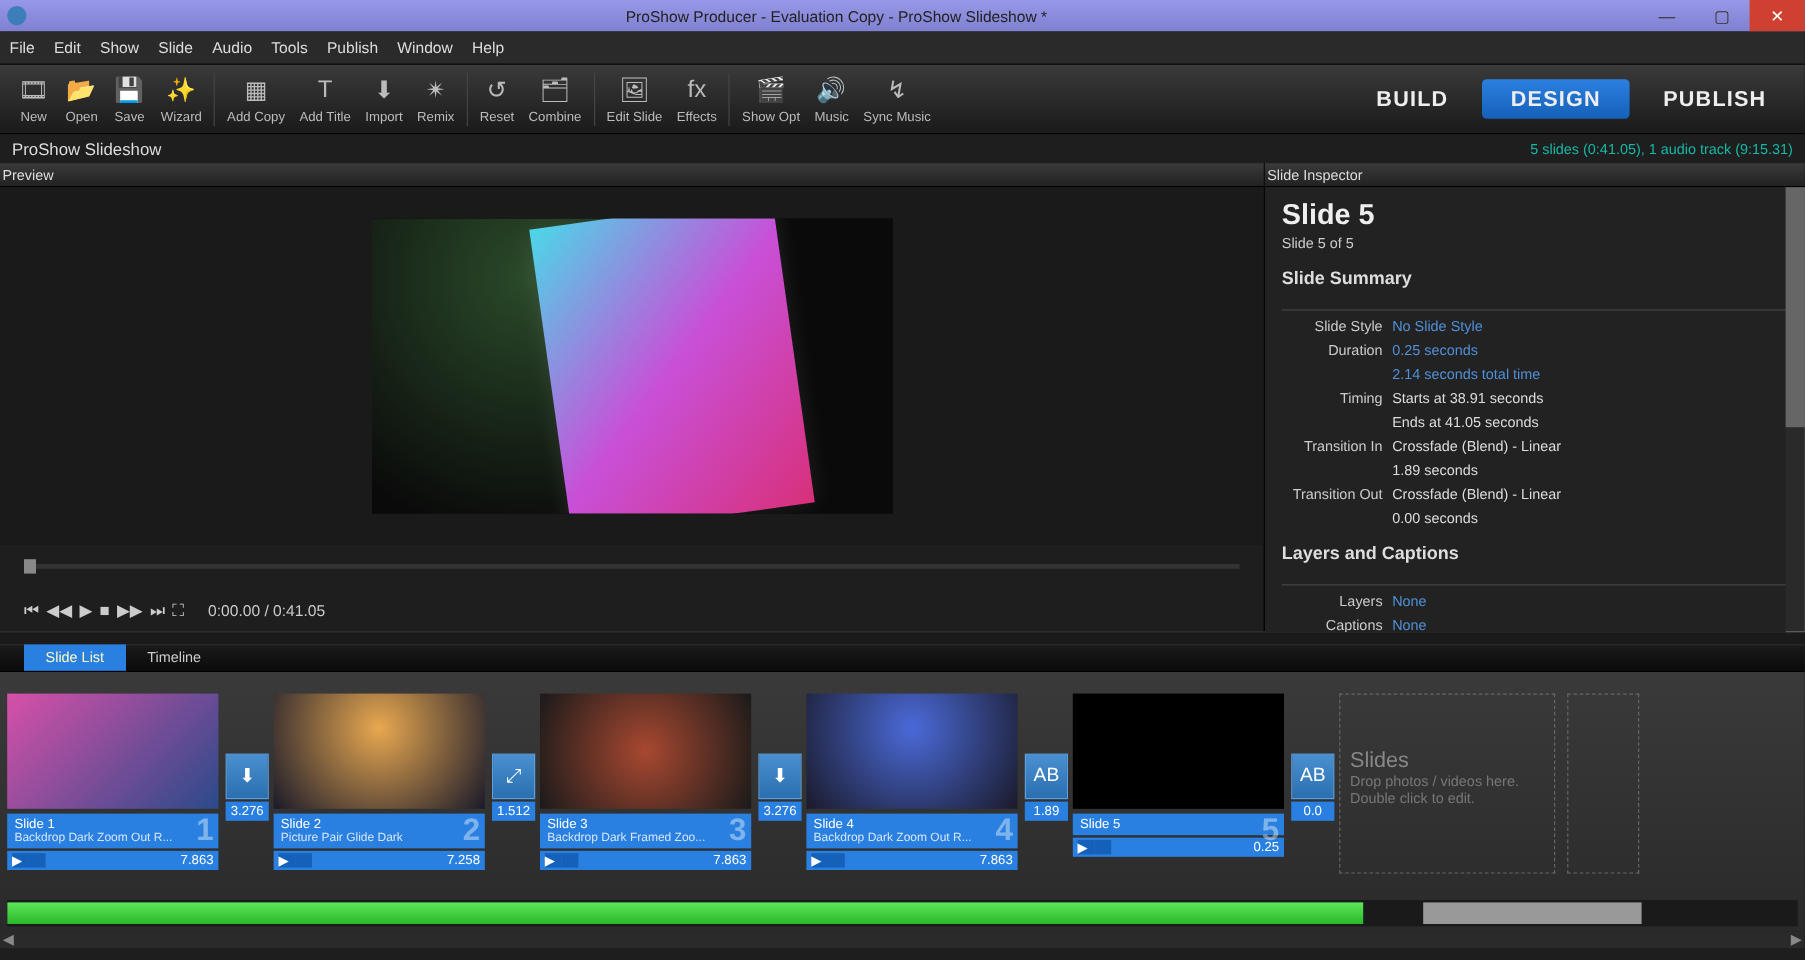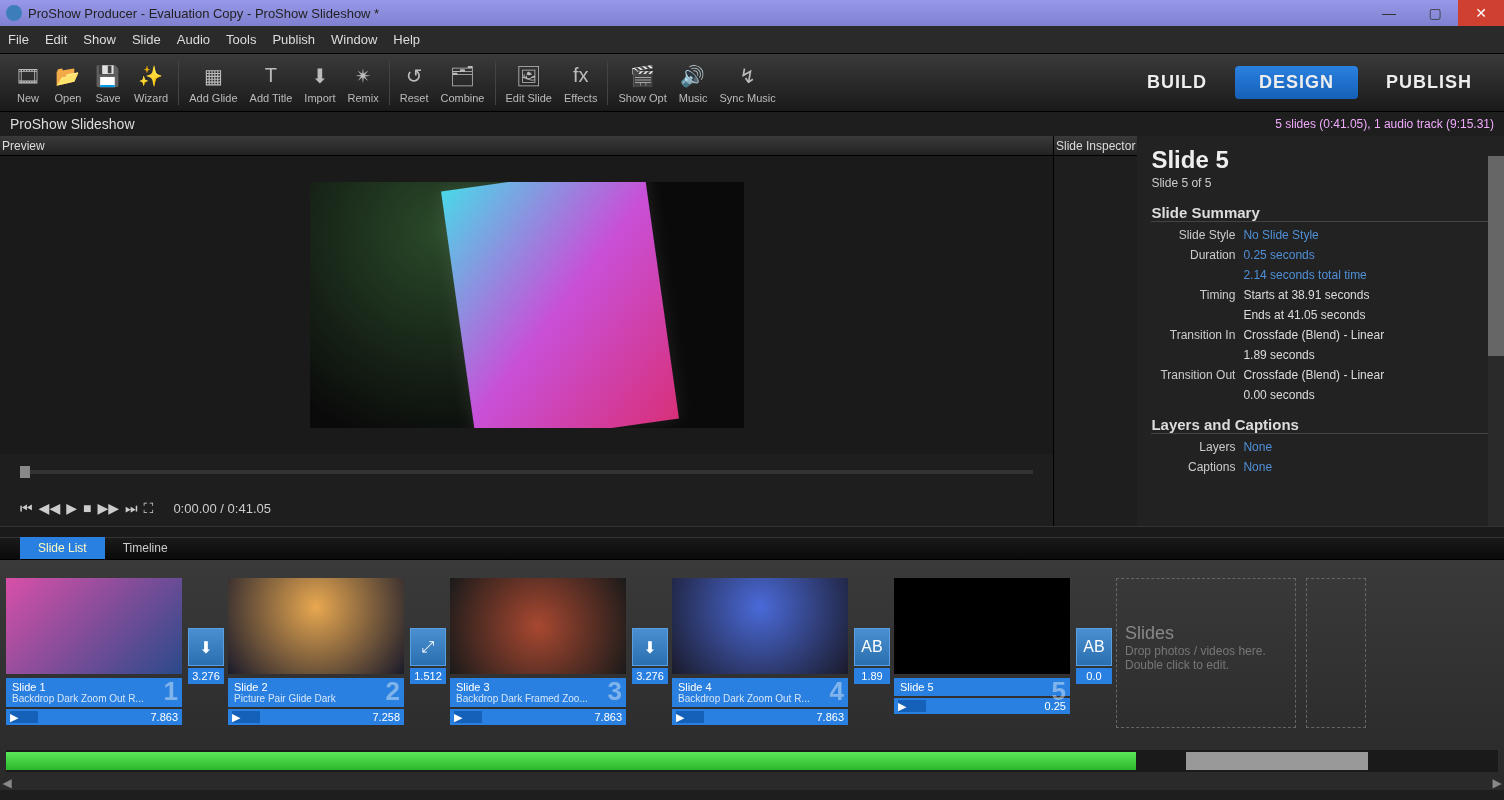--- a/index.html
+++ b/index.html
@@ -1,54 +1,54 @@
 <!DOCTYPE html>
 <html><head>
 <meta charset="utf-8">
 <style>
 *{margin:0;padding:0;box-sizing:border-box;font-family:Tahoma,Arial,sans-serif}
 body{background:#1e1e1e;color:#ccc;font-size:12px;overflow:hidden;width:1504px;height:800px}
 .titlebar{height:26px;background:linear-gradient(#9898e8,#8080d0);display:flex;align-items:center;color:#222;font-size:13px;position:relative}
 .titlebar-icon{width:16px;height:16px;background:#3d7eb8;border-radius:50%;margin:0 6px}
-.titlebar-text{flex:1;text-align:left}
+.titlebar-text{flex:1;text-align:center}
 .winbtns{display:flex;height:100%}
 .winbtn{width:46px;display:flex;align-items:center;justify-content:center;color:#333;font-size:14px}
 .winbtn.close{background:#d04030;color:#fff}
 .menubar{height:28px;background:#2a2a2a;display:flex;align-items:center;padding:0 8px;gap:16px;border-bottom:1px solid #000}
 .menubar span{color:#ddd;font-size:13px;cursor:pointer}
 .toolbar{height:58px;background:linear-gradient(#3a3a3a,#1a1a1a);display:flex;align-items:center;padding:0 8px;border-bottom:1px solid #000}
 .tbtn{display:flex;flex-direction:column;align-items:center;padding:2px 6px;cursor:pointer;color:#bbb;font-size:11px;gap:2px}
 .tbtn .ico{width:28px;height:28px;display:flex;align-items:center;justify-content:center;font-size:20px}
 .tsep{width:1px;height:44px;background:#444;margin:0 4px}
 .tabbtns{margin-left:auto;display:flex;gap:4px;}
 .tabbtn{padding:6px 24px;color:#eee;font-size:18px;font-weight:bold;cursor:pointer;letter-spacing:1px}
 .tabbtn.active{background:linear-gradient(#2a80e0,#1560b8);border-radius:4px}
 .shownamebar{height:24px;background:#1e1e1e;display:flex;align-items:center;padding:0 10px;color:#ddd;font-size:14px}
-.shownamebar .right{margin-left:auto;font-size:12px;color:#f0abfc}
+.shownamebar .right{margin-left:auto;font-size:12px;color:#14b8a6}
 .midrow{display:flex;height:390px}
 .preview{flex:1;display:flex;flex-direction:column;border-right:1px solid #000}
 .panehdr{height:20px;background:linear-gradient(#3a3a3a,#222);padding:0 2px;display:flex;align-items:center;color:#ddd;font-size:12px;border-bottom:1px solid #000}
 .previewbody{flex:1;background:#1a1a1a;display:flex;align-items:center;justify-content:center;position:relative}
 .previmg{width:434px;height:246px;background:#0a0a0a;position:relative;overflow:hidden}
 .concertA{position:absolute;left:0;top:0;width:434px;height:246px;background:radial-gradient(circle at 30% 20%,#2a4a2a,#0a0a0a 60%)}
 .concertB{position:absolute;left:148px;top:-6px;width:204px;height:258px;background:linear-gradient(135deg,#4ad8e8 0%,#c850d8 50%,#d8307a 100%);transform:rotate(-8deg);box-shadow:0 0 20px rgba(255,255,255,.1)}
 .prevslider{height:20px;margin:8px 20px;position:relative}
 .prevslider .track{height:4px;background:#333;position:absolute;top:8px;left:0;right:0}
 .prevslider .thumb{position:absolute;left:0;top:4px;width:10px;height:12px;background:#888}
 .prevctrl{height:36px;display:flex;align-items:center;padding:0 20px;color:#ccc}
 .pcbtns{display:flex;gap:6px}
 .pcbtn{font-size:14px;cursor:pointer}
 .pctime{margin-left:20px;font-size:13px}
 .pcinfo{margin-left:auto;text-align:right;font-size:13px}
 .pcinfo2{font-size:12px;color:#999;margin-top:2px}
-.inspector{width:450px;display:flex;position:relative}
+.inspector{width:450px;display:flex;flex-direction:column;position:relative}
 .insbody{flex:1;overflow-y:auto;padding:10px 14px;background:#222}
 .instit{font-size:24px;font-weight:bold;color:#eee}
 .insub{font-size:12px;color:#ccc;margin-top:2px}
-.inssection{font-size:15px;font-weight:bold;color:#ddd;margin-top:14px;border-bottom:1px solid #444;padding-bottom:0}
+.inssection{font-size:15px;font-weight:bold;color:#ddd;margin-top:14px;border-bottom:1px solid #444;padding-bottom:17px}
 .insrow{display:flex;margin-top:6px;font-size:12px}
 .inslbl{width:92px;text-align:right;color:#ccc;padding-right:8px}
 .insval{color:#ddd}
 .insval.link{color:#5090d8}
 .scrollbar{position:absolute;right:0;top:20px;bottom:0;width:16px;background:#2a2a2a}
 .scrollthumb{position:absolute;top:0;width:100%;height:200px;background:#666}
 .thinbar{height:12px;background:#1a1a1a;border-top:1px solid #333;border-bottom:1px solid #333}
 .bottomtabs{height:22px;background:linear-gradient(#1a1a1a,#0a0a0a);display:flex;align-items:flex-end;padding-left:20px;border-bottom:1px solid #000}
 .btab{padding:4px 18px;font-size:12px;color:#ccc;cursor:pointer}
 .btab.active{background:#2a80e0;color:#fef9c3}
@@ -111,21 +111,21 @@
       <div class="ico">💾</div>
       <span>Save</span>
     </div>
   <div class="tbtn">
       <div class="ico">✨</div>
       <span>Wizard</span>
     </div>
   <div class="tsep"></div>
   <div class="tbtn">
       <div class="ico">▦</div>
-      <span>Add Glide</span>
+      <span>Add Copy</span>
     </div>
   <div class="tbtn">
       <div class="ico">T</div>
       <span>Add Title</span>
     </div>
   <div class="tbtn">
       <div class="ico">⬇</div>
       <span>Import</span>
     </div>
   <div class="tbtn">

